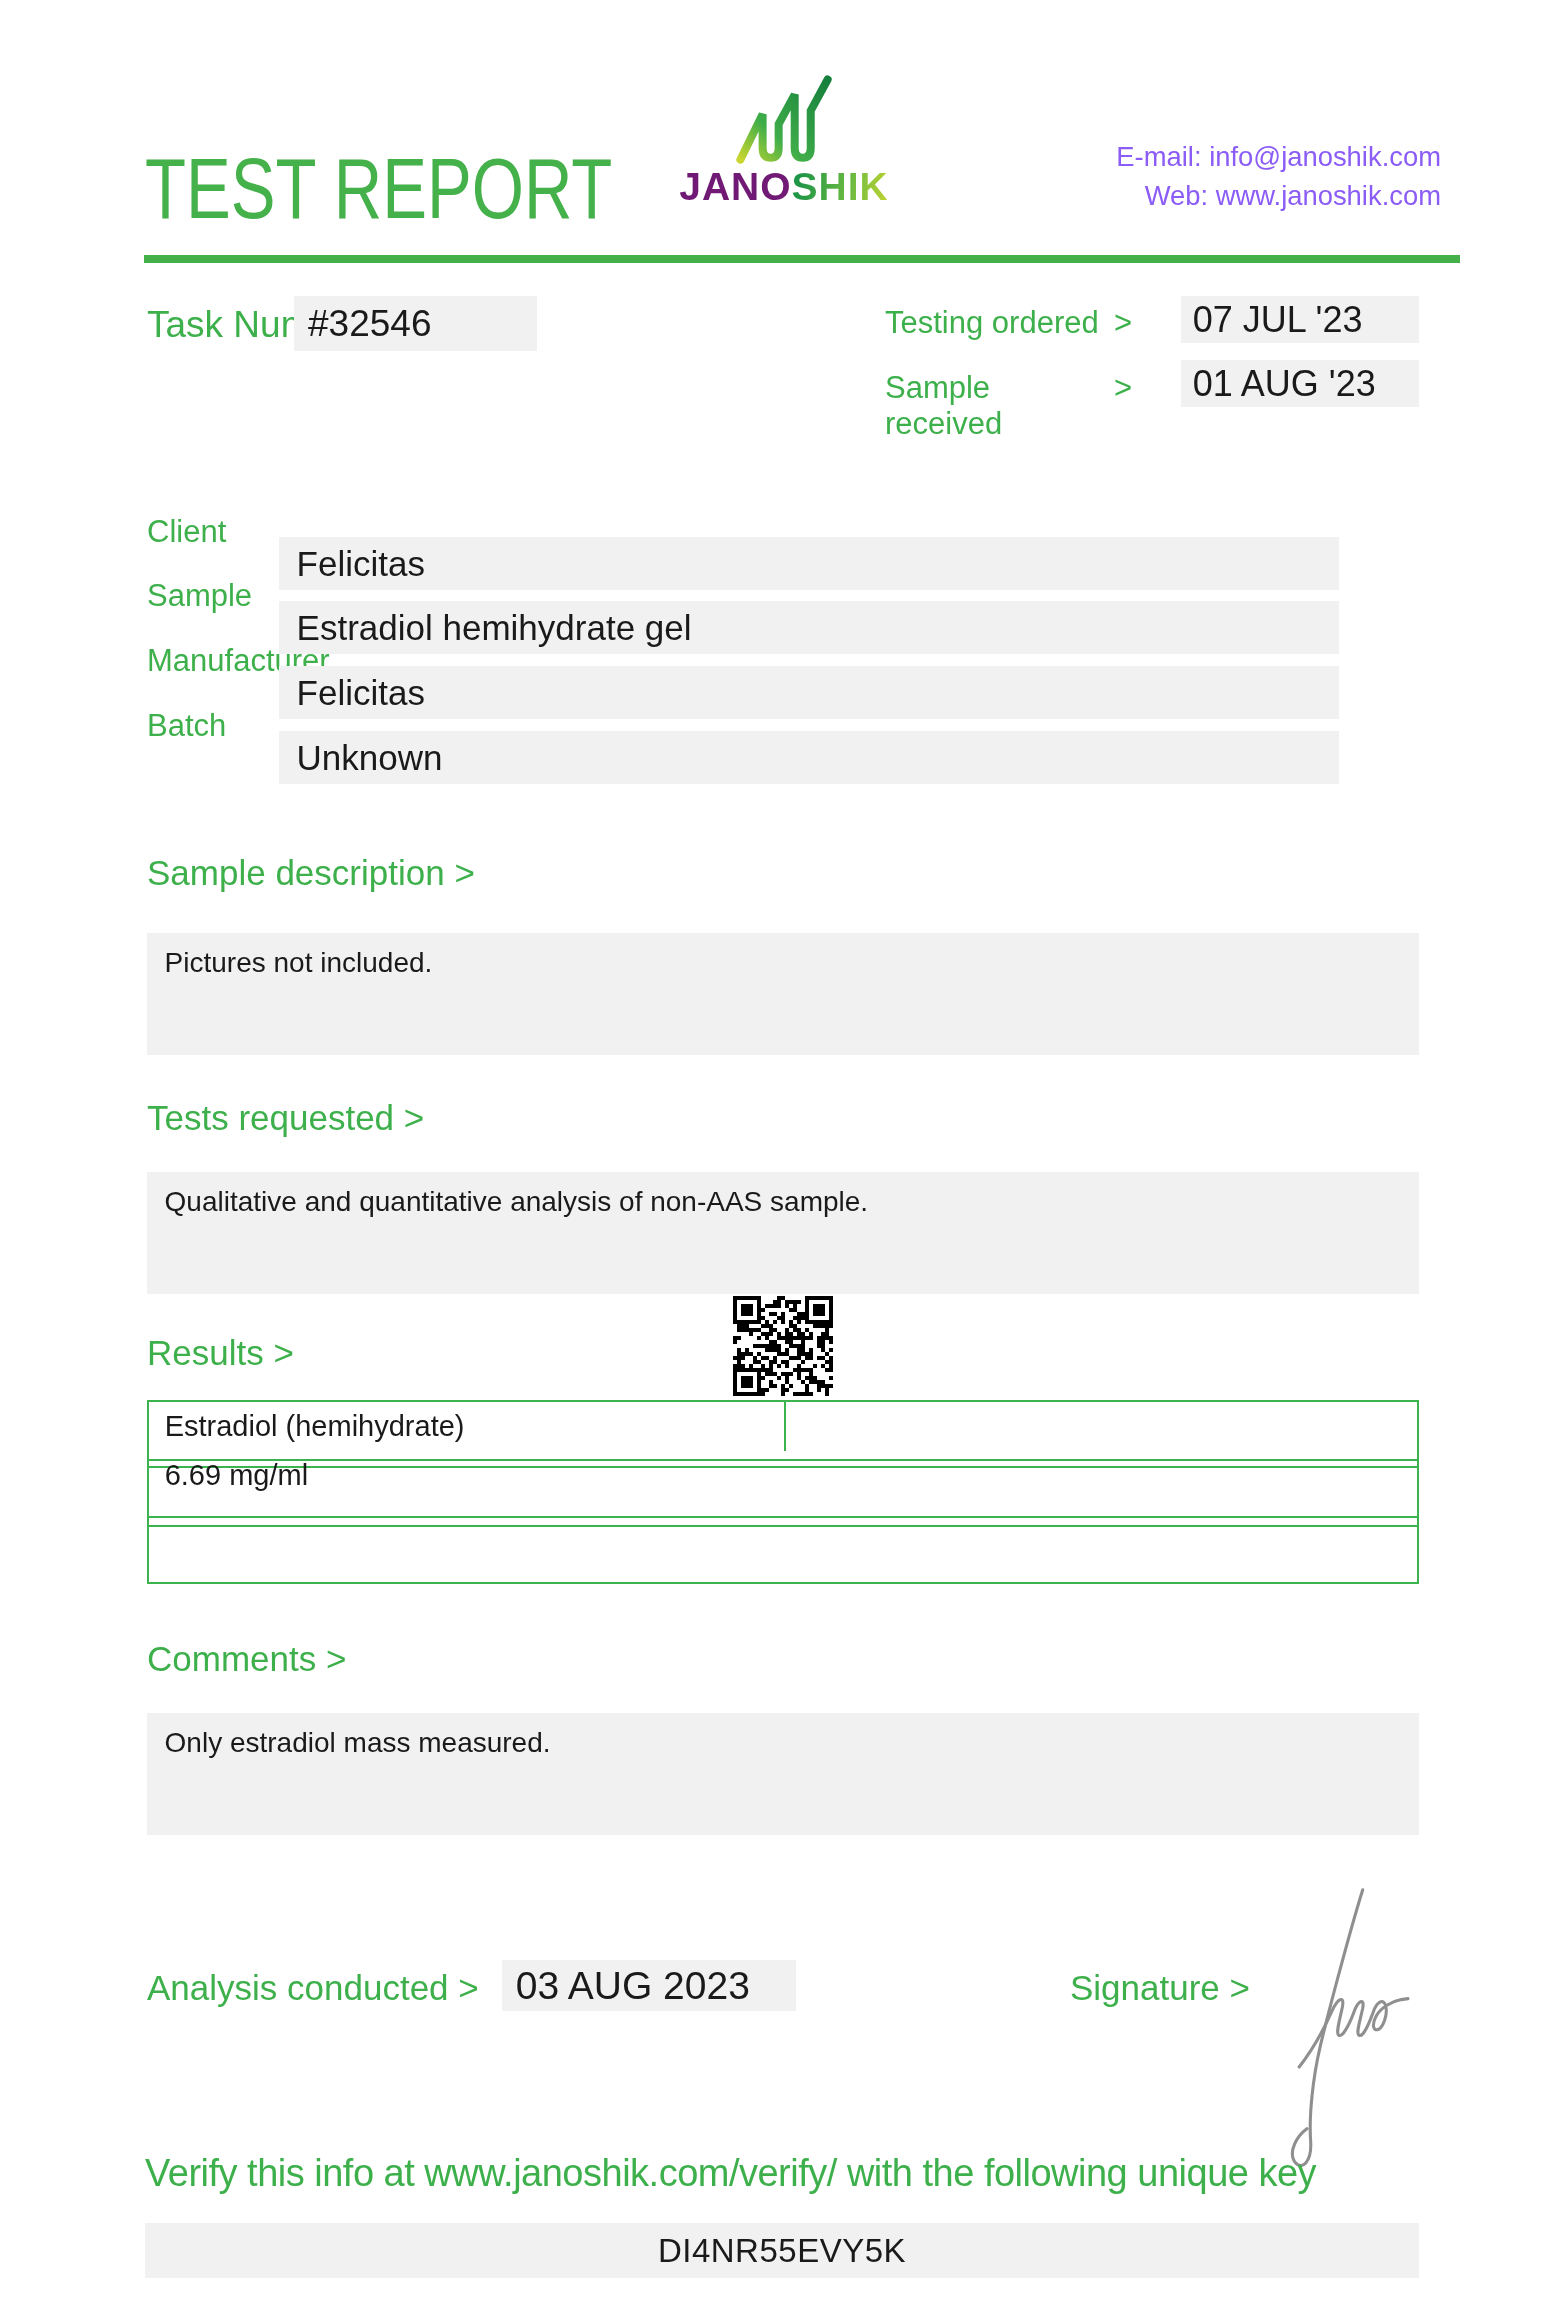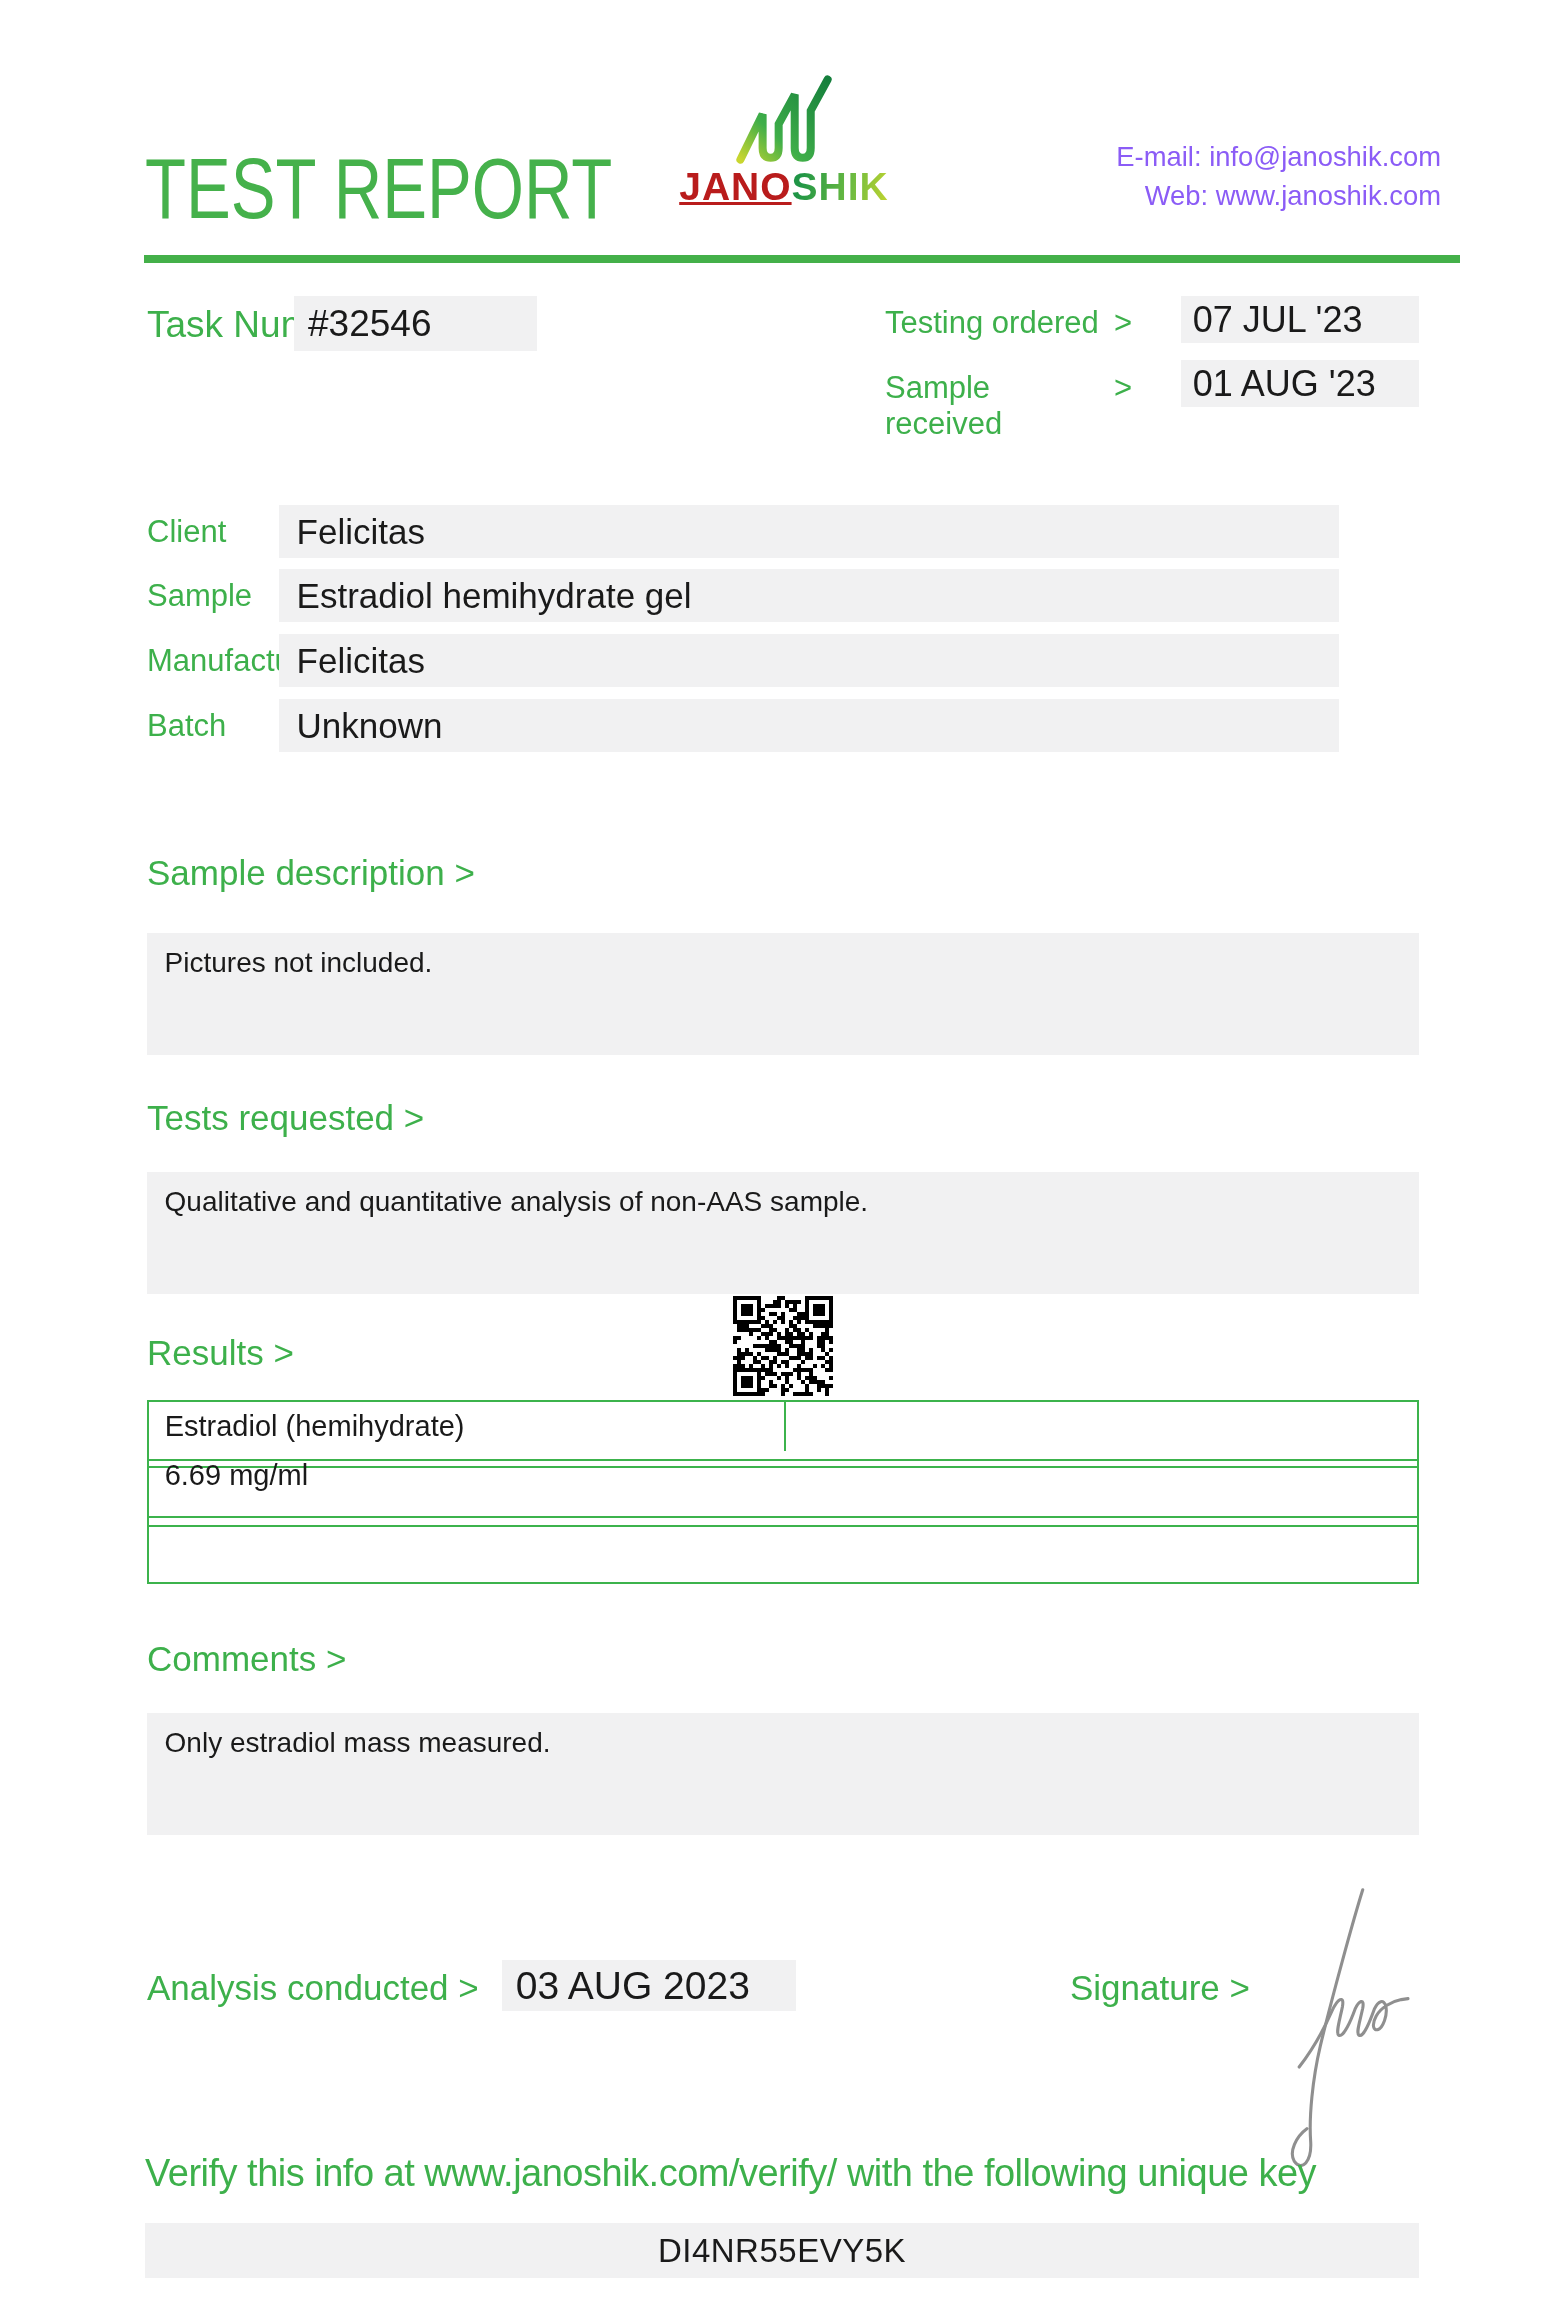--- a/index.html
+++ b/index.html
@@ -7,42 +7,42 @@
         font-family:"Liberation Sans", sans-serif;color:#1a1a1a;overflow:hidden;}
   .abs{position:absolute;}
   .accent{color:#3DB04B;}
   .graybox{background:#F1F1F2;}
   
   #title{left:145px;top:139px;font-size:86px;color:#45B14B;letter-spacing:0px;
          transform:scaleX(0.78);transform-origin:left top;white-space:nowrap;font-weight:500;}
   #logo-icon{left:735px;top:73px;}
   #logo-text{left:647px;top:165px;width:274px;text-align:center;font-size:39px;
              font-weight:bold;letter-spacing:1px;white-space:nowrap;}
-  .logo-jano{color:#b91c1c;text-decoration:underline;}
+  .logo-jano{color:#701a75;}
   .logo-shik{color:#4DB54A;text-align:right;}
   @supports ((-webkit-background-clip:text) or (background-clip:text)){
     .logo-shik{background:linear-gradient(100deg,#1F9546 10%,#6CBB41 60%,#C3D52F 100%);
                -webkit-background-clip:text;background-clip:text;color:transparent;}
   }
   #contact{right:127px;top:137px;text-align:right;font-size:27.4px;color:#8b5cf6;line-height:39px;}
   #divider{left:144px;top:255px;width:1316px;height:7.8px;background:#44B049;}
   
   #task-label{left:147px;top:304px;font-size:37px;}
   #task-box{left:294px;top:296px;width:243px;height:55px;}
   #task-number{font-size:37px;line-height:55px;padding-left:14px;font-weight:500;}
   .datelabel{left:885px;width:247px;display:flex;justify-content:space-between;font-size:31px;}
   #ordered-label{top:305px;}
   #received-label{top:370px;}
   .datebox{left:1181px;width:238px;height:47px;}
   #ordered-box{top:296px;}
   #received-box{top:360px;}
   .dateval{font-size:36px;line-height:47px;padding-left:11.8px;font-weight:500;}
   
   .det-label{left:147px;font-size:31px;line-height:53px;}
-  .det-box{left:279px;width:1060px;height:53px;}
+  .det-box{left:279px;width:1060px;height:53px;margin-top:32px;}
   .det-val{font-size:35px;line-height:53px;padding-left:17.6px;}
   
   .sec-head{left:147px;font-size:35px;white-space:nowrap;}
   .sec-box{left:147px;width:1272px;height:122px;box-sizing:border-box;padding:13.7px 17.6px;font-size:28px;}
   
   .t-row{left:147px;width:1272px;height:68px;box-sizing:border-box;
          border:2.9px solid #3CB34C;display:flex;flex-direction:column;}
   .t-c1{width:637px;box-sizing:border-box;border-right:2.9px solid #3CB34C;
         font-size:29px;line-height:49px;padding-left:15.7px;}
   .t-c2{flex:1;font-size:29px;line-height:49px;padding-left:15.7px;}

